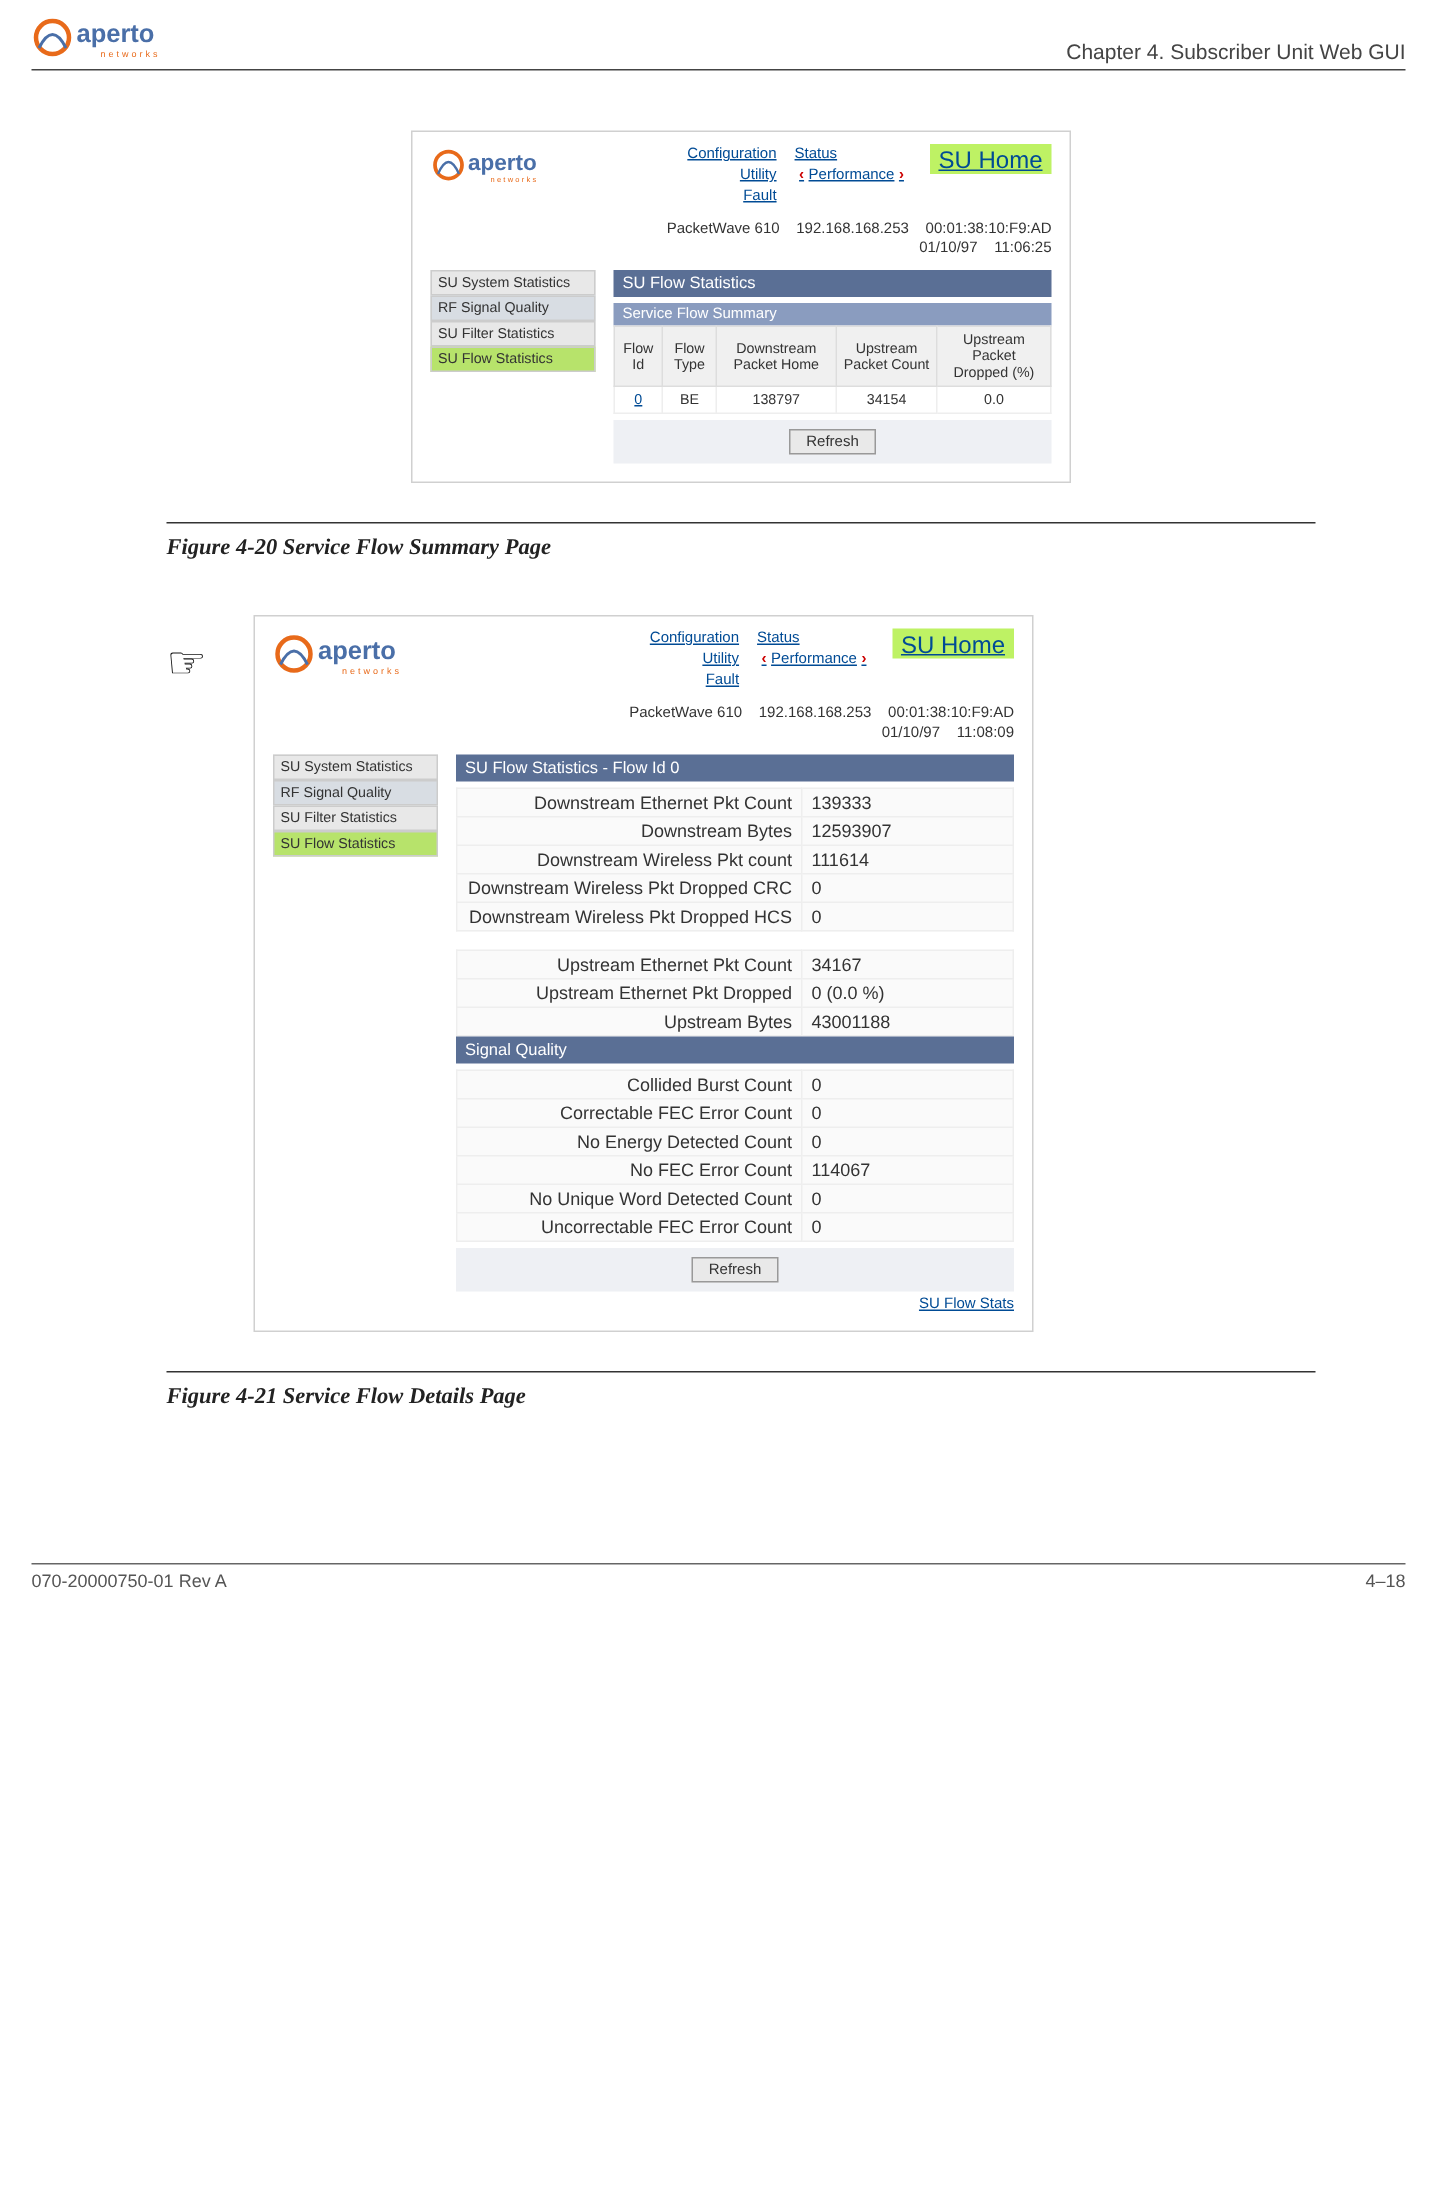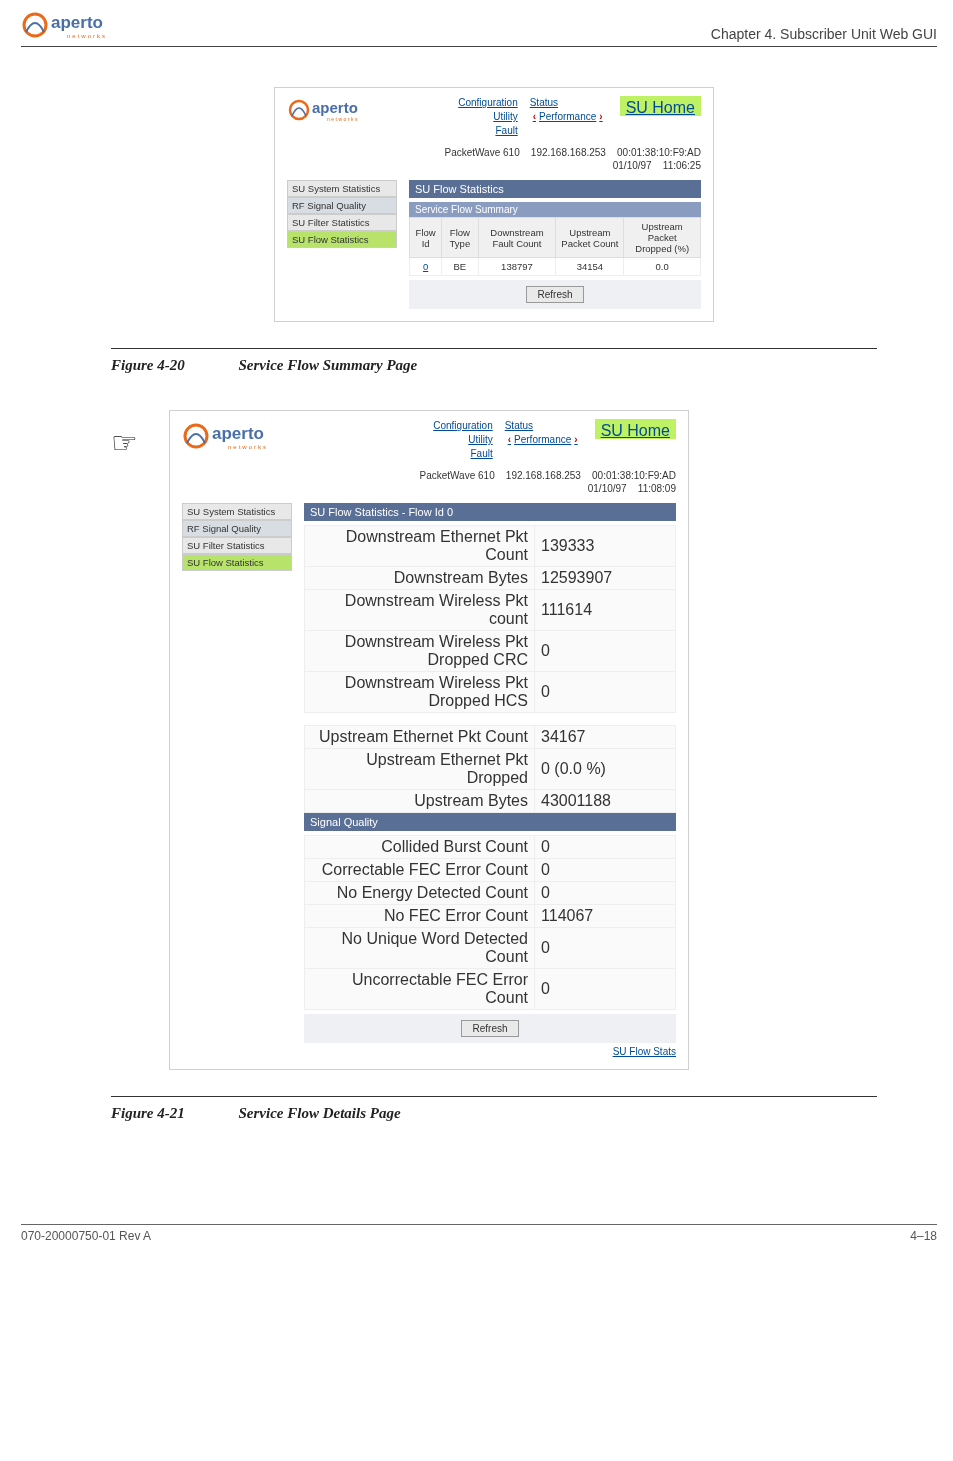--- a/index.html
+++ b/index.html
@@ -157,21 +157,21 @@
     display:inline-block;
     border: 1px solid #999;
     background: #e9e9e9;
     padding: 2px 10px;
     font-size: 10px;
     font-family: Verdana, Arial, sans-serif;
   }
   table.kv-table {
     width: 100%;
     border-collapse: collapse;
-    font-size: 16px;
+    font-size: 12px;
   }
   table.kv-table td {
     border: 1px solid #eee;
     padding: 2px 6px;
     background: #fafafa;
   }
   table.kv-table td:first-child {
     text-align: right;
     width: 62%;
   }
@@ -184,21 +184,21 @@
     margin: 0 0 4px 0;
   }
   .fig-caption {
     font-style: italic;
     font-weight: bold;
     font-size: 15px;
     color: #222;
     padding: 4px 0 36px 0;
     font-family: Tahoma, Georgia, serif;
   }
-  .fig-caption .num { margin-right: 50px; }
+  .fig-caption .num { }
   .footer {
     display: flex;
     justify-content: space-between;
     border-top: 1px solid #666;
     padding-top: 4px;
     font-size: 12px;
     color: #555;
     margin-top: 36px;
     font-family: Tahoma, Arial, sans-serif;
   }
@@ -276,21 +276,21 @@
             <div class="sidebar-item side-green">SU Flow Statistics</div>
           </div>
           <div class="main-panel">
             <div class="panel-header">SU Flow Statistics</div>
             <div class="sub-header">Service Flow Summary</div>
             <table class="data-table">
               <tbody>
                   <tr>
                 <th>Flow Id</th>
                 <th>Flow Type</th>
-                <th>Downstream Fault Count</th>
+                <th>Downstream Packet Home</th>
                 <th>Upstream Packet Count</th>
                 <th>Upstream Packet Dropped (%)</th>
               </tr>
               <tr>
                 <td><span class="linky">0</span></td>
                 <td>BE</td>
                 <td>138797</td>
                 <td>34154</td>
                 <td>0.0</td>
               </tr>

